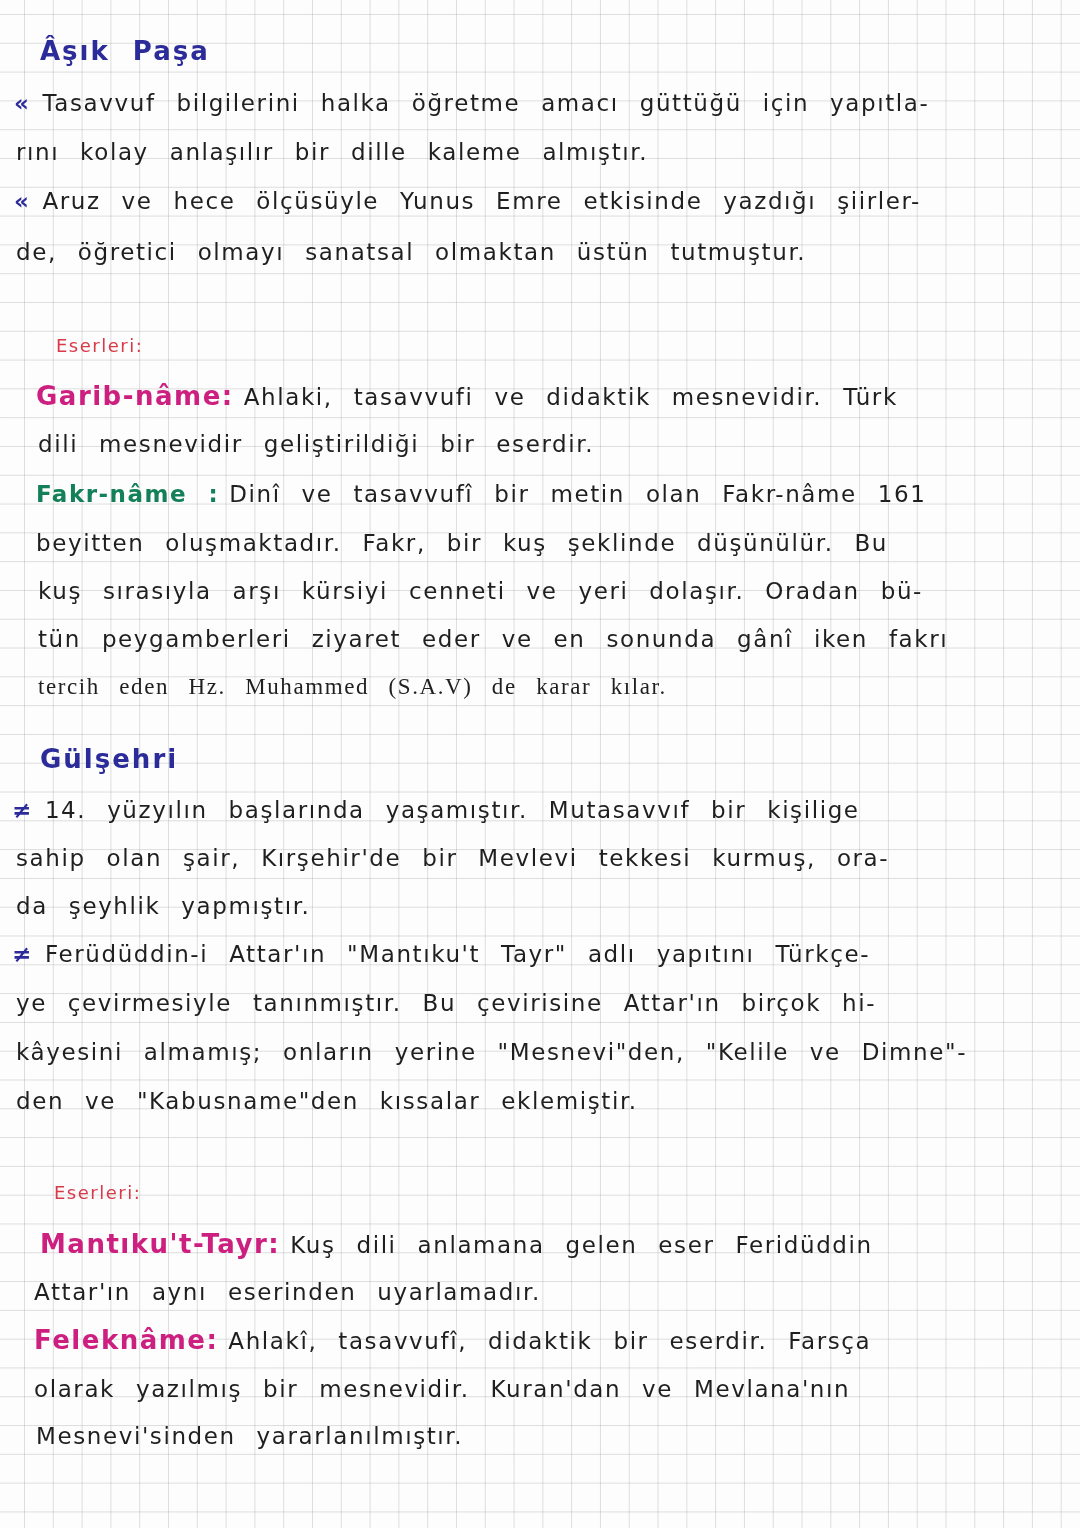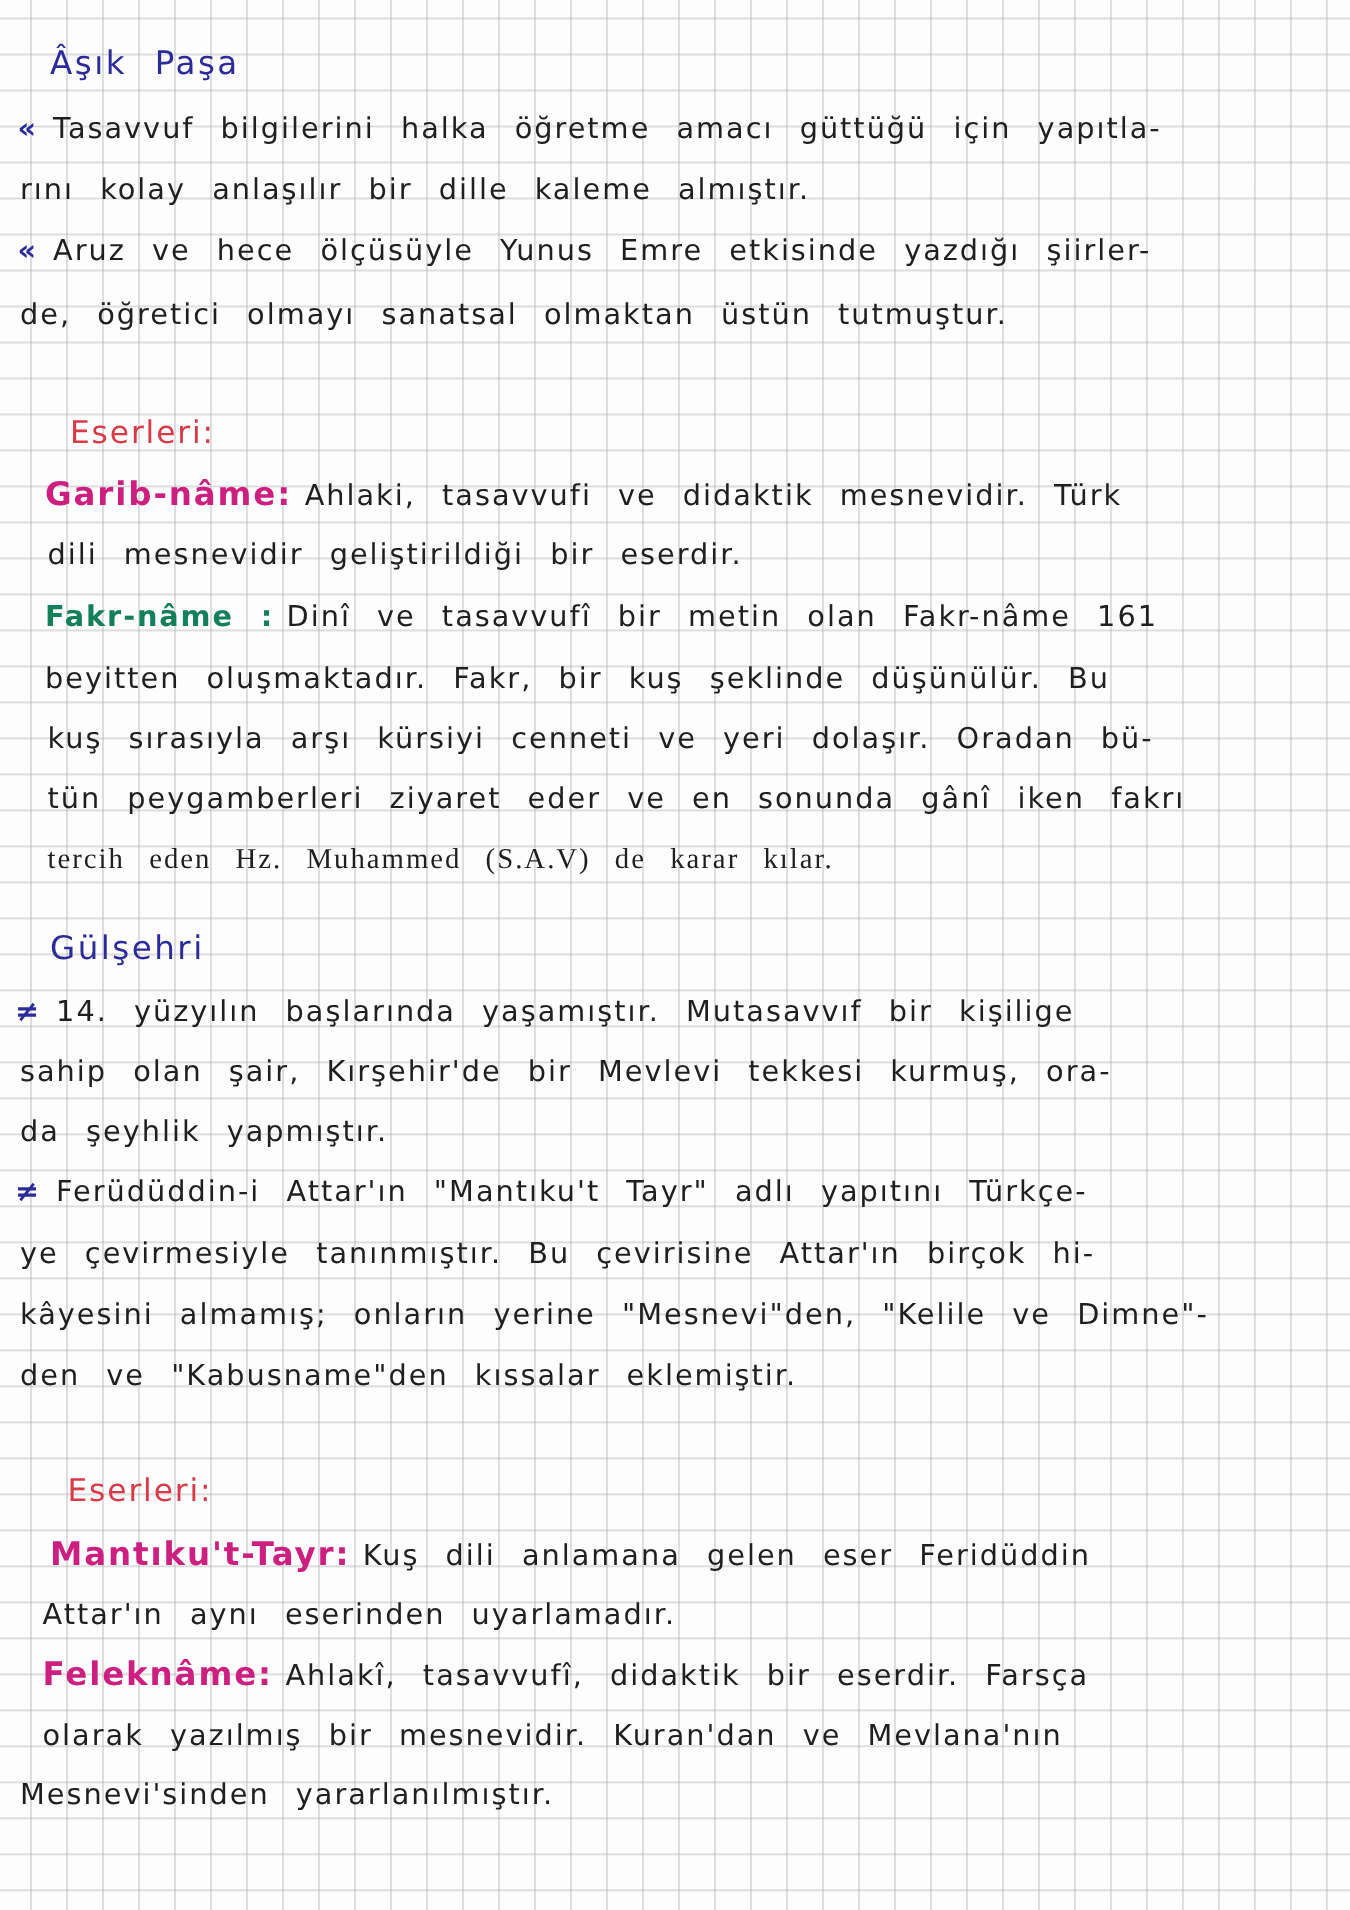--- a/index.html
+++ b/index.html
@@ -21,27 +21,27 @@
       left: 0;
       white-space: nowrap;
       font-size: 23px;
       color: #1f1f1f;
       letter-spacing: 1.6px;
       word-spacing: 12px;
       line-height: 30px;
     }
     .title-blue {
       color: #2b2c9a;
-      font-weight: normal;
+      font-weight: bold;
       font-size: 26px;
       letter-spacing: 2px;
     }
     .heading-red {
       color: #d93a48;
-      font-size: 25px;
+      font-size: 18px;
       letter-spacing: 1.5px;
     }
     .term-magenta {
       color: #cc1f7f;
       font-weight: bold;
       font-size: 26px;
       letter-spacing: 1.5px;
     }
     .term-green {
       color: #14805a;
@@ -104,13 +104,13 @@
 
 <div class="line" style="left:40px; top:1229px;">
   <span class="term term-magenta">Mantıku't-Tayr:</span><span>Kuş dili anlamana gelen eser Feridüddin</span>
 </div>
 <div class="line" style="left:34px; top:1277px;">Attar'ın aynı eserinden uyarlamadır.</div>
 
 <div class="line" style="left:34px; top:1325px;">
   <span class="term term-magenta">Feleknâme:</span><span>Ahlakî, tasavvufî, didaktik bir eserdir. Farsça</span>
 </div>
 <div class="line" style="left:34px; top:1374px;">olarak yazılmış bir mesnevidir. Kuran'dan ve Mevlana'nın</div>
-<div class="line" style="left:16px; top:1421px;text-align:right;">Mesnevi'sinden yararlanılmıştır.</div>
+<div class="line" style="left:36px; top:1421px;text-align:right;">Mesnevi'sinden yararlanılmıştır.</div>
 
 </body></html>

